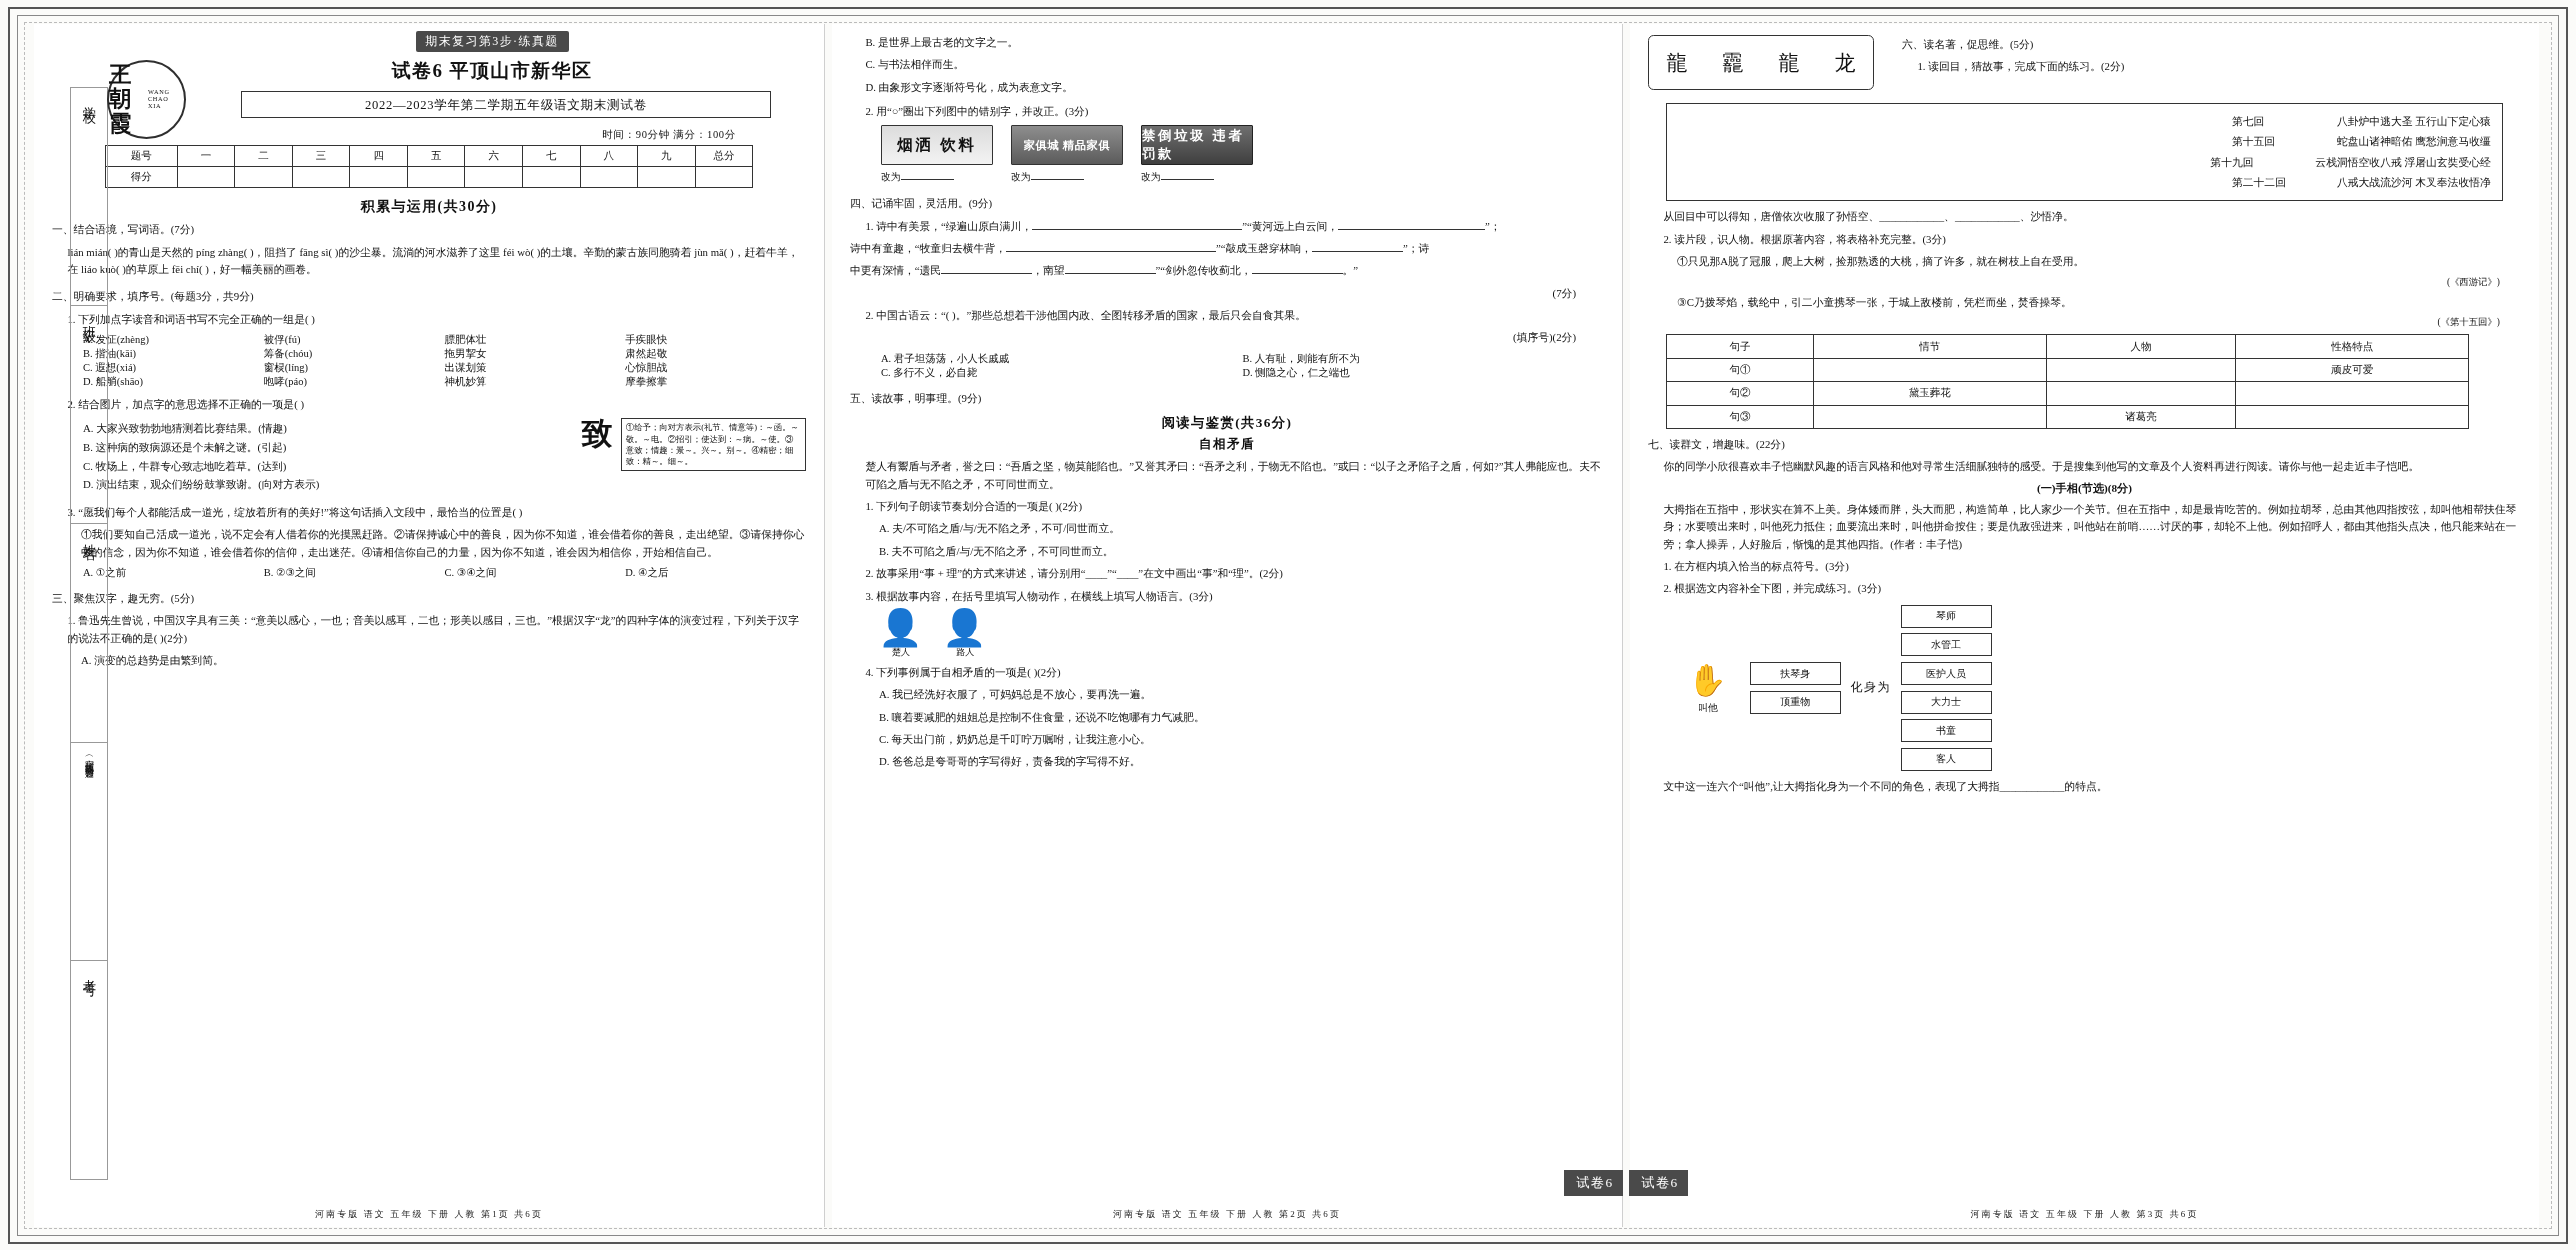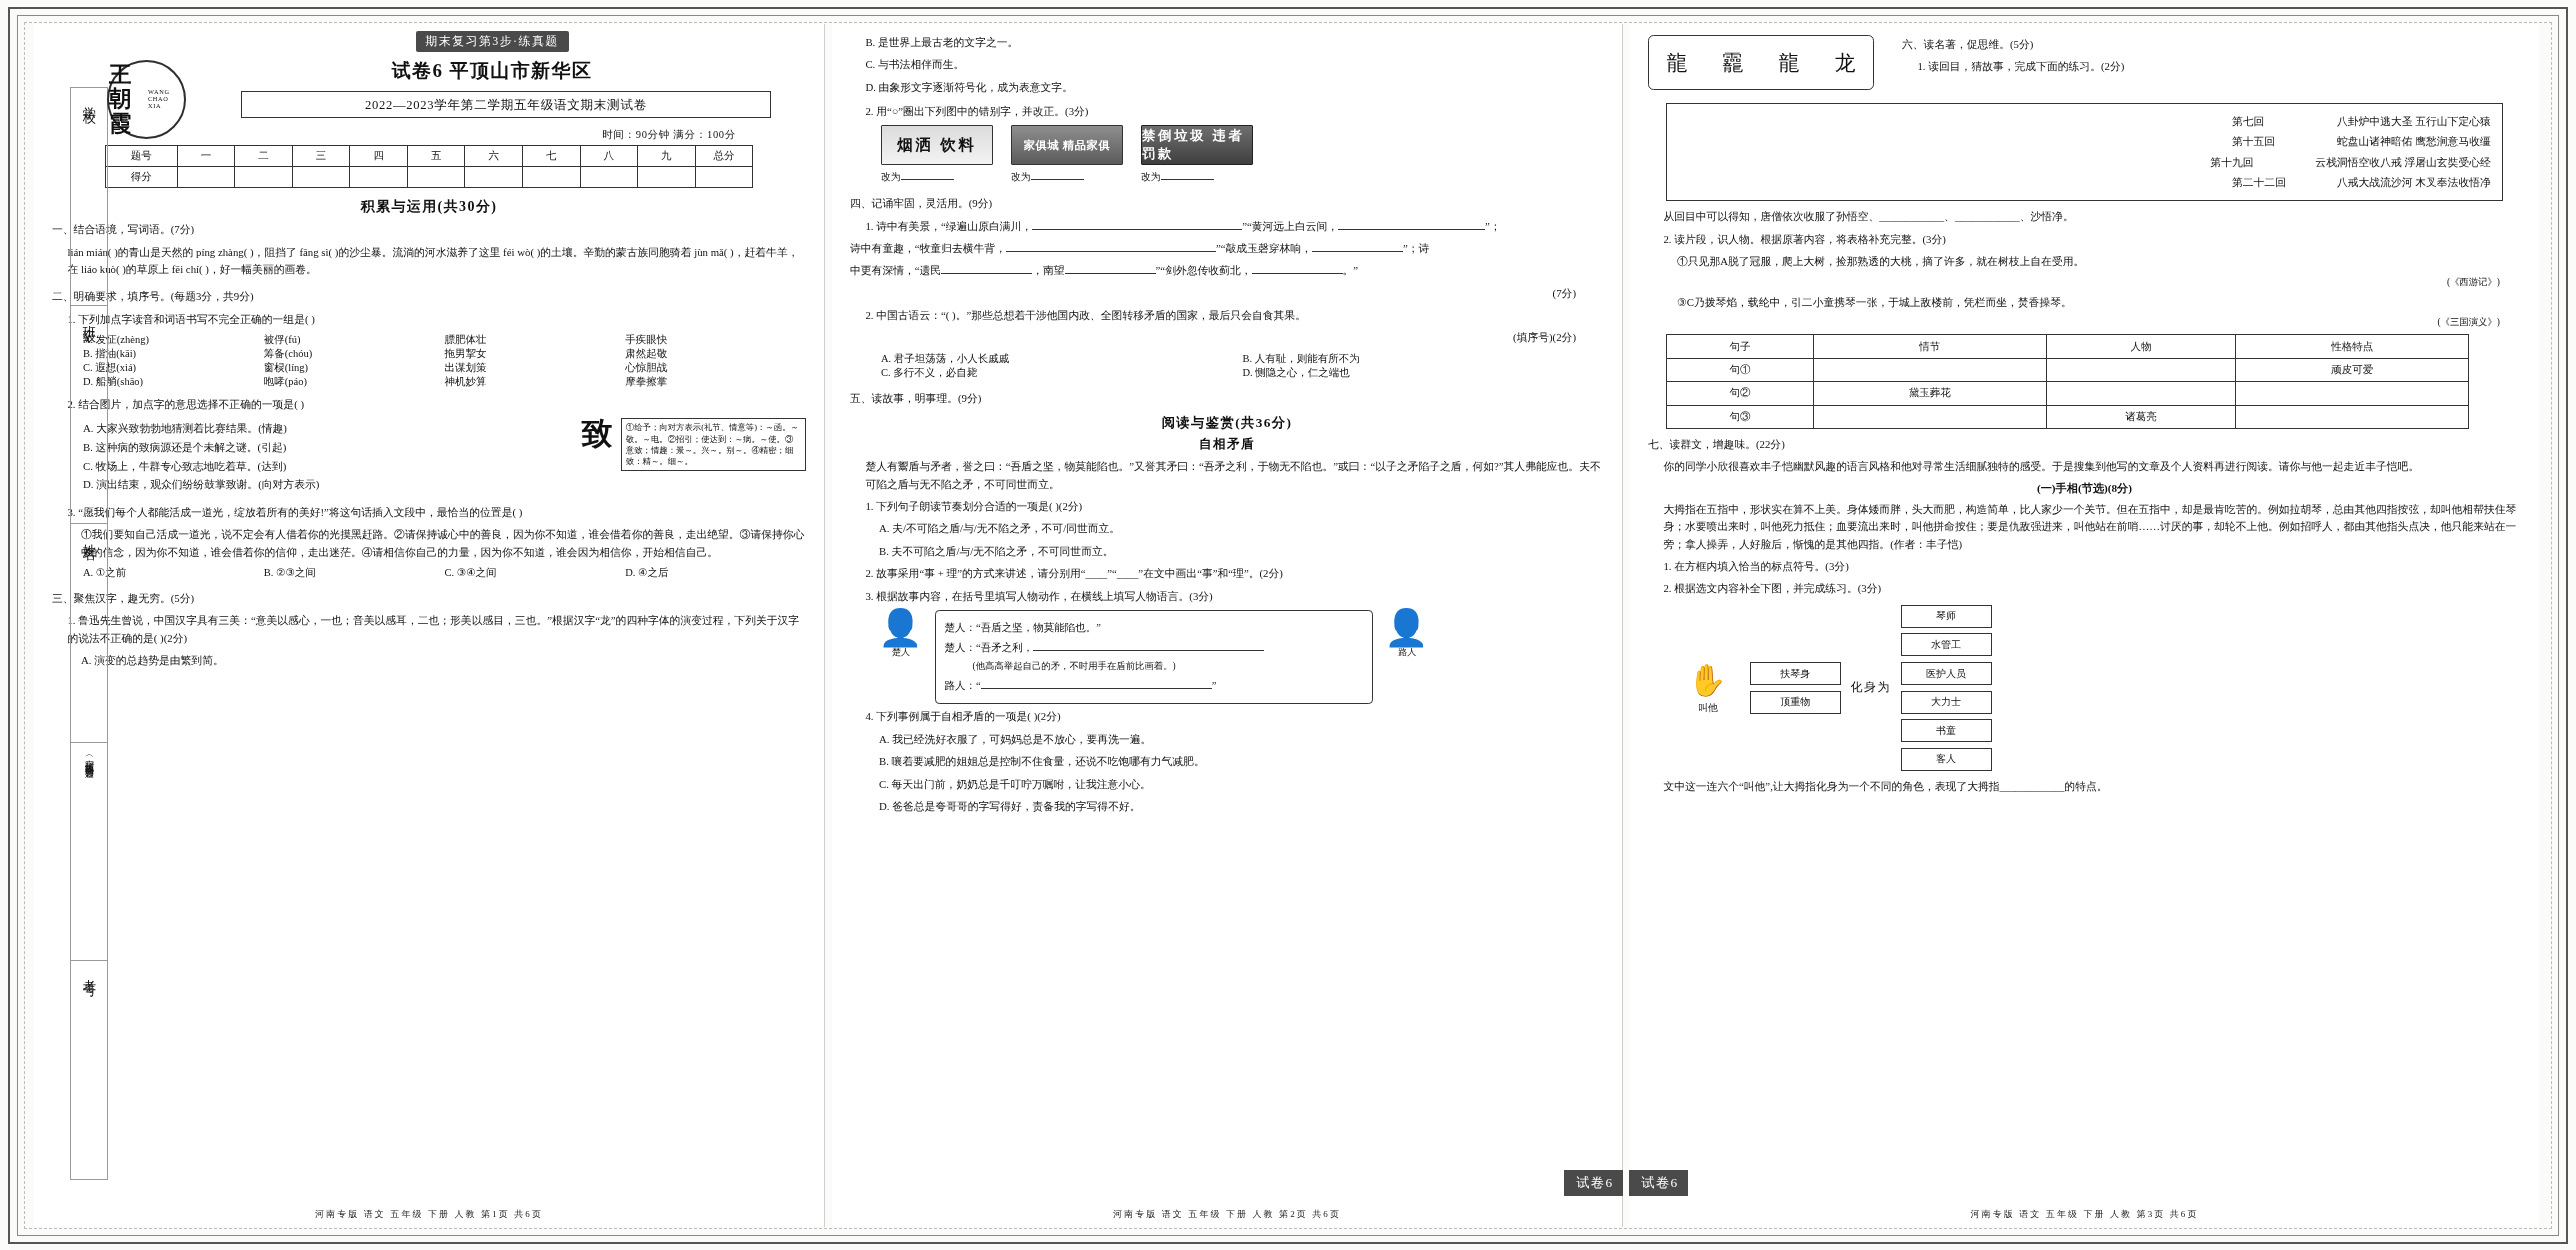--- a/index.html
+++ b/index.html
@@ -297,26 +297,20 @@
       <div class="q indent2">A. 夫/不可陷之盾/与/无不陷之矛，不可/同世而立。</div>
       <div class="q indent2">B. 夫不可陷之盾/与/无不陷之矛，不可同世而立。</div>
       <div class="q indent1">2. 故事采用“事 + 理”的方式来讲述，请分别用“____”“____”在文中画出“事”和“理”。(2分)</div>
       <div class="q indent1">3. 根据故事内容，在括号里填写人物动作，在横线上填写人物语言。(3分)</div>
 
       <div class="story">
         <div class="fig">
           <div class="man">👤</div>
           <div>楚人</div>
         </div>
-        <div class="dlgbox">
-          <div><span>楚人：</span><span>“吾盾之坚，物莫能陷也。”</span></div>
-          <div><span>楚人：</span><span>“吾矛之利，</span><span class="u"></span></div>
-          <div class="small" style="margin-left:28px">(他高高举起自己的矛，不时用手在盾前比画着。)</div>
-          <div><span>路人：</span><span>“</span><span class="u"></span><span>”</span></div>
-        </div>
         <div class="fig">
           <div class="man">👤</div>
           <div>路人</div>
         </div>
       </div>
 
       <div class="q indent1">4. 下列事例属于自相矛盾的一项是(      )(2分)</div>
       <div class="q indent2">A. 我已经洗好衣服了，可妈妈总是不放心，要再洗一遍。</div>
       <div class="q indent2">B. 嚷着要减肥的姐姐总是控制不住食量，还说不吃饱哪有力气减肥。</div>
       <div class="q indent2">C. 每天出门前，奶奶总是千叮咛万嘱咐，让我注意小心。</div>
@@ -361,21 +355,21 @@
             <span class="c1">第二十二回</span>
             <span>八戒大战流沙河    木叉奉法收悟净</span>
           </div>
       </div>
       <div class="q indent1">从回目中可以得知，唐僧依次收服了孙悟空、____________、____________、沙悟净。</div>
 
       <div class="q indent1" style="margin-top:5.6px">2. 读片段，识人物。根据原著内容，将表格补充完整。(3分)</div>
       <div class="q indent2">①只见那A脱了冠服，爬上大树，捡那熟透的大桃，摘了许多，就在树枝上自在受用。</div>
       <div class="src">(《西游记》)</div>
       <div class="q indent2">③C乃拨琴焰，载纶中，引二小童携琴一张，于城上敌楼前，凭栏而坐，焚香操琴。</div>
-      <div class="src">(《三国演义》)</div>
+      <div class="src">(《第十五回》)</div>
 
       <table class="gtbl" style="width:92%">
         <tbody>
             <tr>
           <th>句子</th>
           <th>情节</th>
           <th>人物</th>
           <th>性格特点</th>
         </tr>
         <tr>

